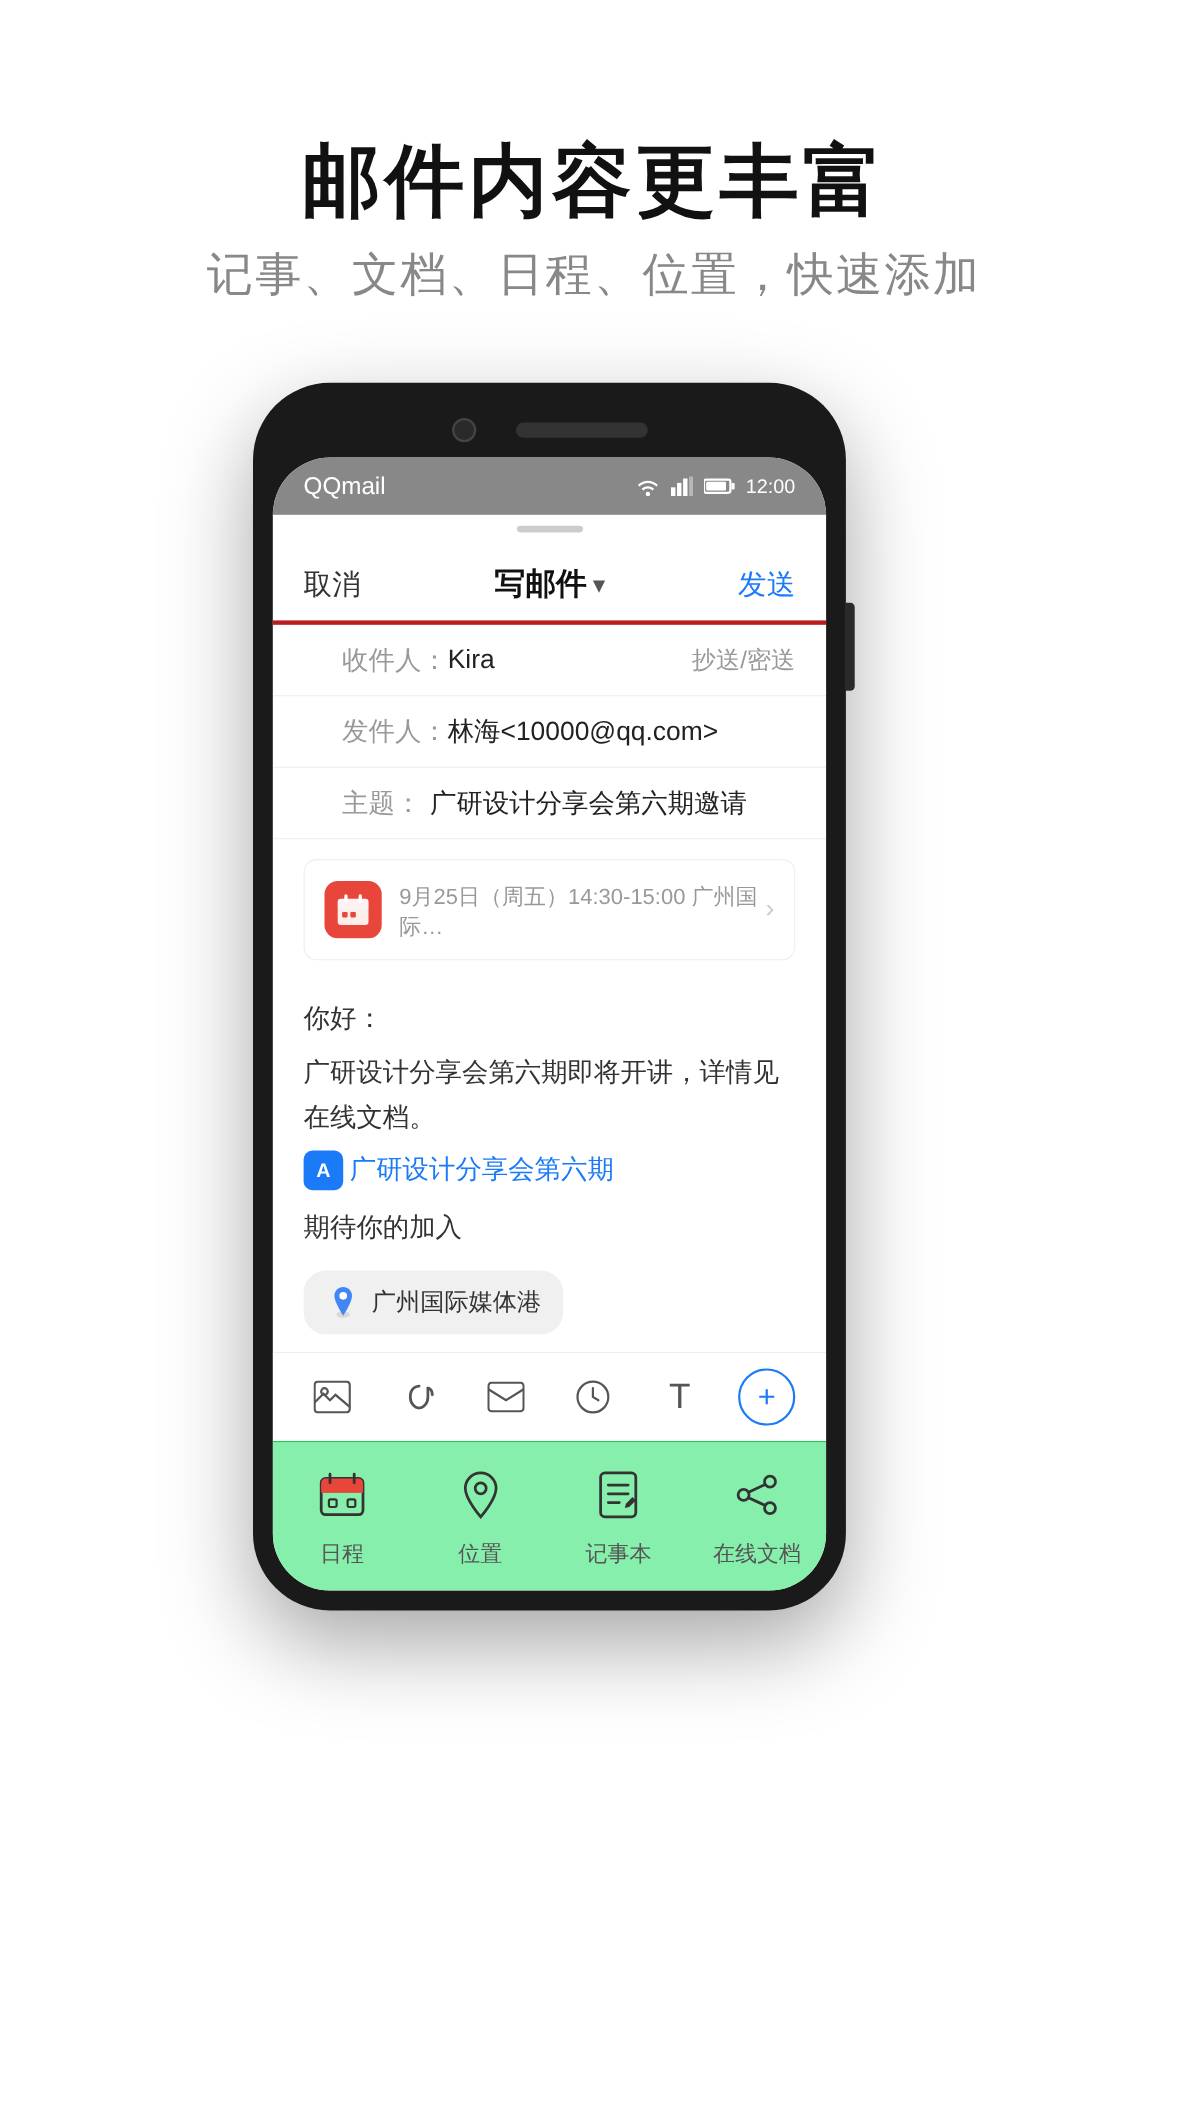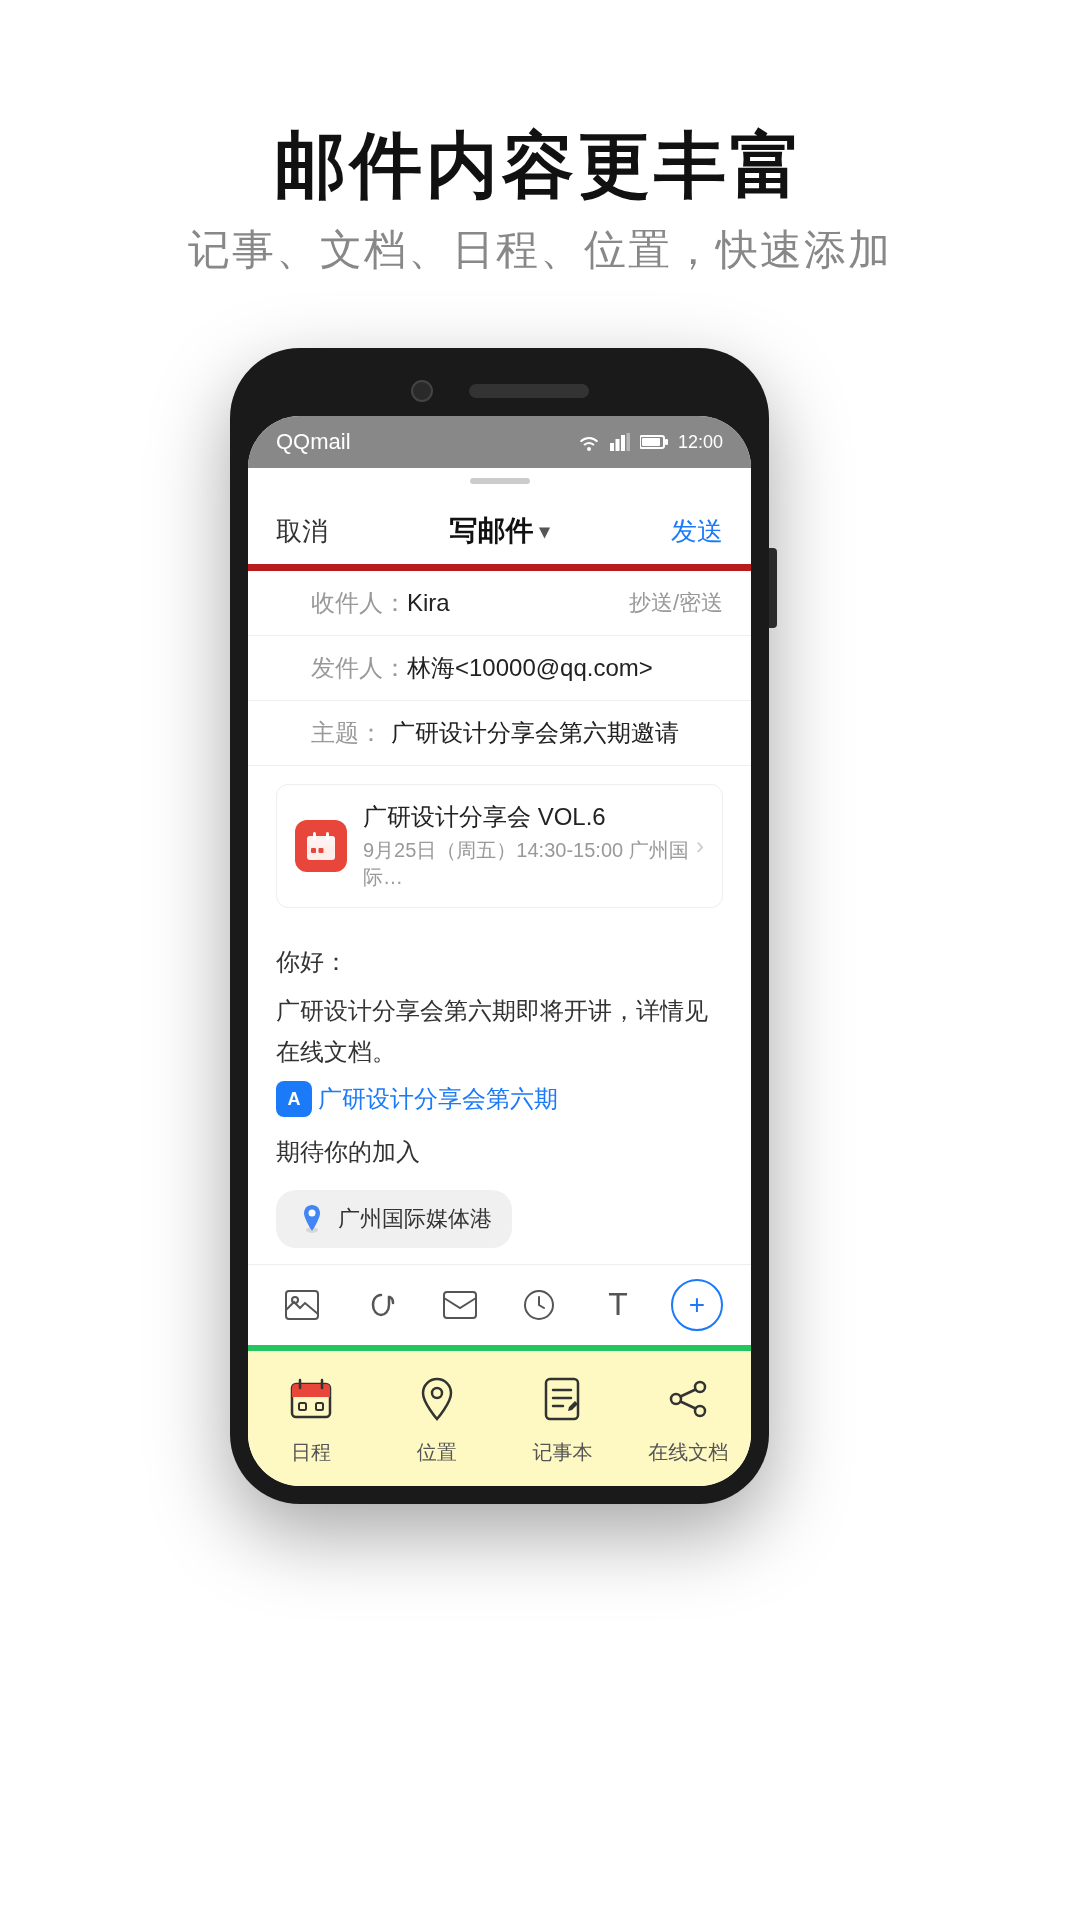--- a/index.html
+++ b/index.html
@@ -133,21 +133,21 @@
       border-radius: 3px;
       margin: 10px auto;
     }
 
     
     .compose-header {
       display: flex;
       align-items: center;
       justify-content: space-between;
       padding: 18px 28px 14px;
-      border-bottom: 7px solid #b91c1c;
+      border-bottom: 4px solid #b91c1c;
     }
 
     .cancel-btn {
       font-size: 26px;
       color: #333;
     }
 
     .compose-title {
       font-size: 28px;
       font-weight: 600;
@@ -341,22 +341,22 @@
       display: flex;
       align-items: center;
       justify-content: center;
       font-size: 28px;
       color: #1a7af8;
     }
 
     
     .quick-actions {
       display: flex;
-      background: #fef9c3;
-      border-top: 6px solid #22c55e;
+      background: #86efac;
+      border-top: 1px solid #22c55e;
       padding: 18px 0 20px;
     }
 
     .quick-action-item {
       flex: 1;
       display: flex;
       flex-direction: column;
       align-items: center;
       gap: 10px;
     }
@@ -465,21 +465,20 @@
             <svg width="32" height="32" viewBox="0 0 32 32" fill="none">
               <rect x="2" y="6" width="28" height="24" rx="3" fill="white" fill-opacity="0.9"></rect>
               <rect x="2" y="6" width="28" height="10" rx="3" fill="white" fill-opacity="0.3"></rect>
               <rect x="8" y="2" width="3" height="8" rx="1.5" fill="white"></rect>
               <rect x="21" y="2" width="3" height="8" rx="1.5" fill="white"></rect>
               <rect x="6" y="18" width="5" height="5" rx="1" fill="#e8463a"></rect>
               <rect x="13.5" y="18" width="5" height="5" rx="1" fill="#e8463a"></rect>
             </svg>
           </div>
           <div class="cal-info">
-            <div class="cal-title">广研设计分享会 VOL.6</div>
             <div class="cal-detail">9月25日（周五）14:30-15:00  广州国际…</div>
           </div>
           <span class="cal-arrow">›</span>
         </div>
 
         <div class="email-body">
           <div class="body-greeting">你好：</div>
           <div class="body-content">
             <span>广研设计分享会第六期即将开讲，详情见在线文档。</span>
             <span class="doc-icon-inline">

